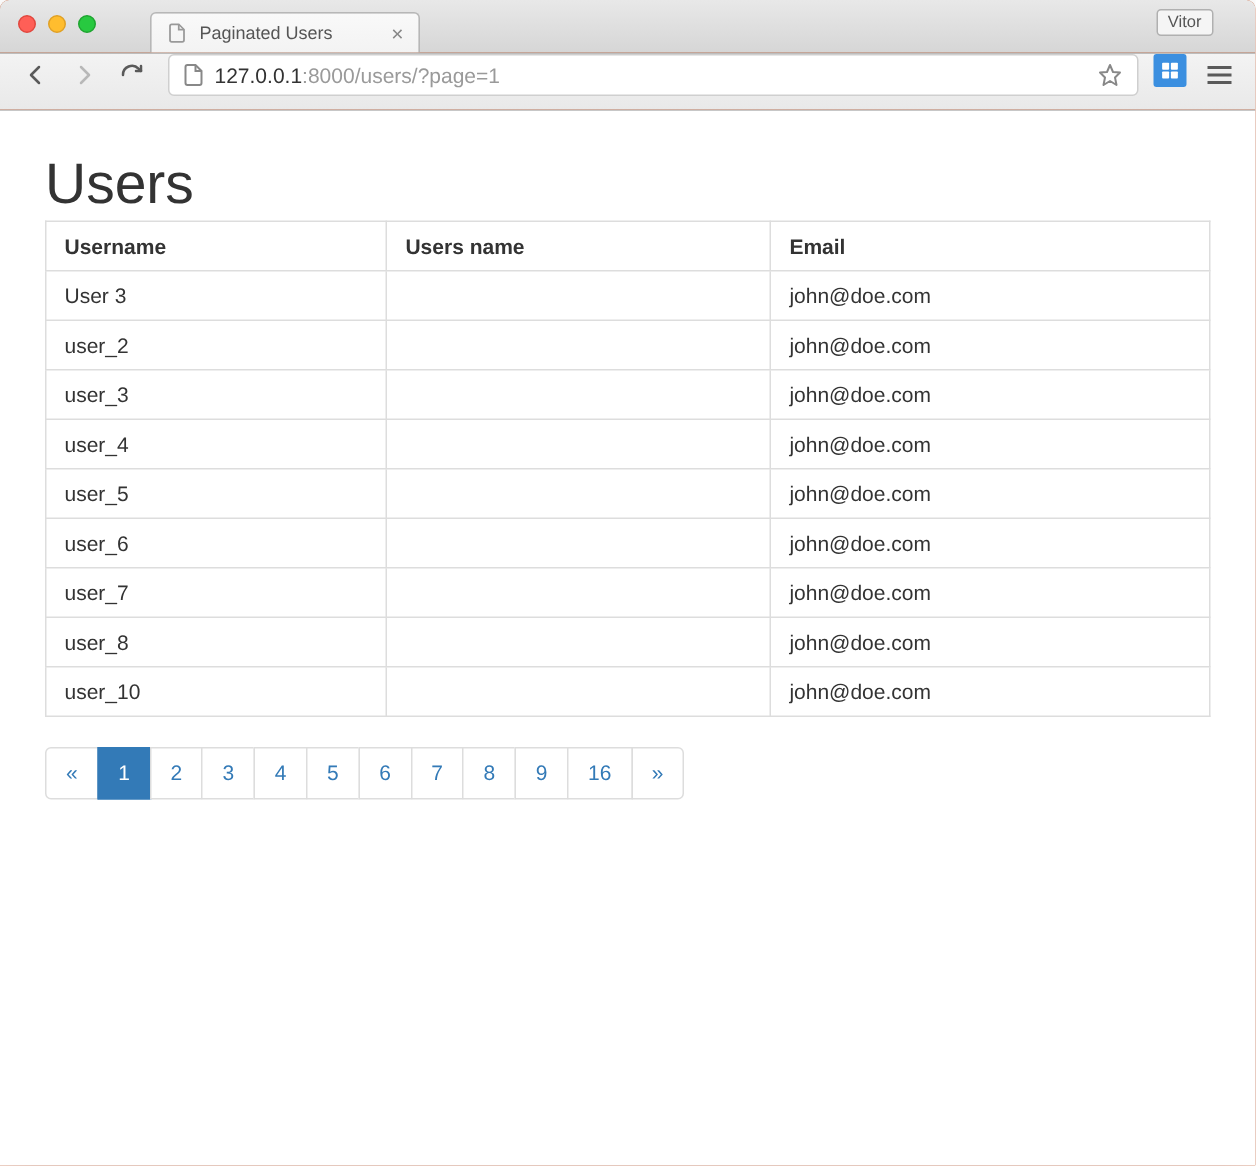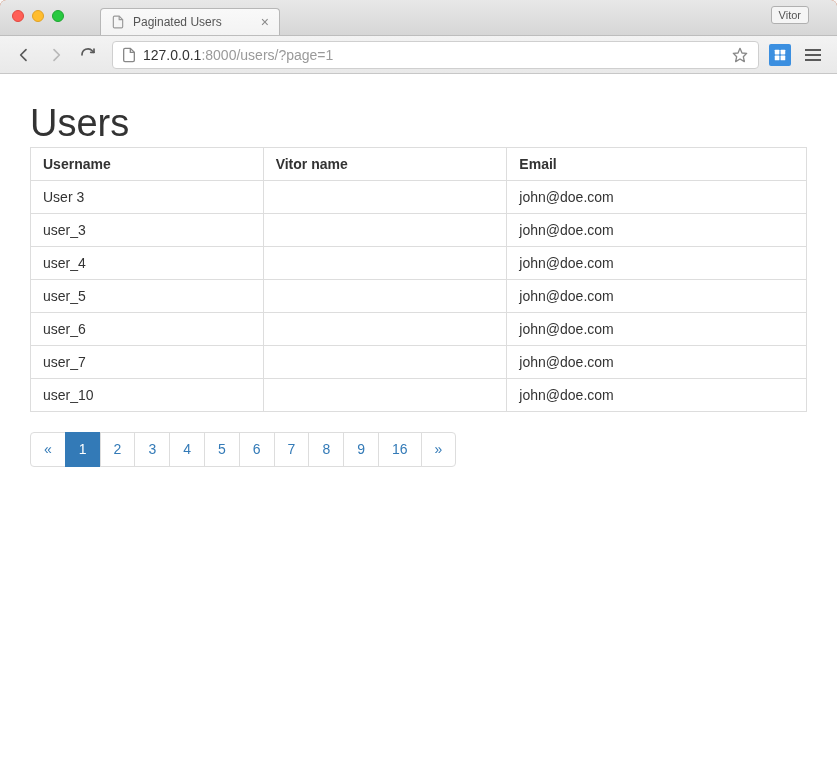--- a/index.html
+++ b/index.html
@@ -100,21 +100,20 @@
       padding: 2px 7px;
       background: #f5f5f5;
       color: #555;
     }
 
     .toolbar {
       height: 38px;
       background: linear-gradient(#f3f3f3, #e9e9e9);
       border-bottom: 1px solid #c7c7c7;
       display: flex;
-      align-items: center;
       padding: 0 10px;
       gap: 4px;
     }
 
     .nav-btn {
       width: 28px;
       height: 28px;
       display: inline-flex;
       align-items: center;
       justify-content: center;
@@ -338,31 +337,36 @@
     </span>
   </div>
 
   <div class="content">
     <h1 class="page-title">Users</h1>
 
     <table class="table">
       <thead>
         <tr>
           <th>Username</th>
-          <th>Vitor name</th>
+          <th>Users name</th>
           <th>Email</th>
         </tr>
       </thead>
       <tbody id="users-body">
           <tr>
             <td>User 3</td>
             <td></td>
             <td>john@doe.com</td>
           </tr>
           <tr>
+            <td>user_2</td>
+            <td></td>
+            <td>john@doe.com</td>
+          </tr>
+          <tr>
             <td>user_3</td>
             <td></td>
             <td>john@doe.com</td>
           </tr>
           <tr>
             <td>user_4</td>
             <td></td>
             <td>john@doe.com</td>
           </tr>
           <tr>
@@ -370,20 +374,25 @@
             <td></td>
             <td>john@doe.com</td>
           </tr>
           <tr>
             <td>user_6</td>
             <td></td>
             <td>john@doe.com</td>
           </tr>
           <tr>
             <td>user_7</td>
+            <td></td>
+            <td>john@doe.com</td>
+          </tr>
+          <tr>
+            <td>user_8</td>
             <td></td>
             <td>john@doe.com</td>
           </tr>
           <tr>
             <td>user_10</td>
             <td></td>
             <td>john@doe.com</td>
           </tr>
         </tbody>
     </table>

